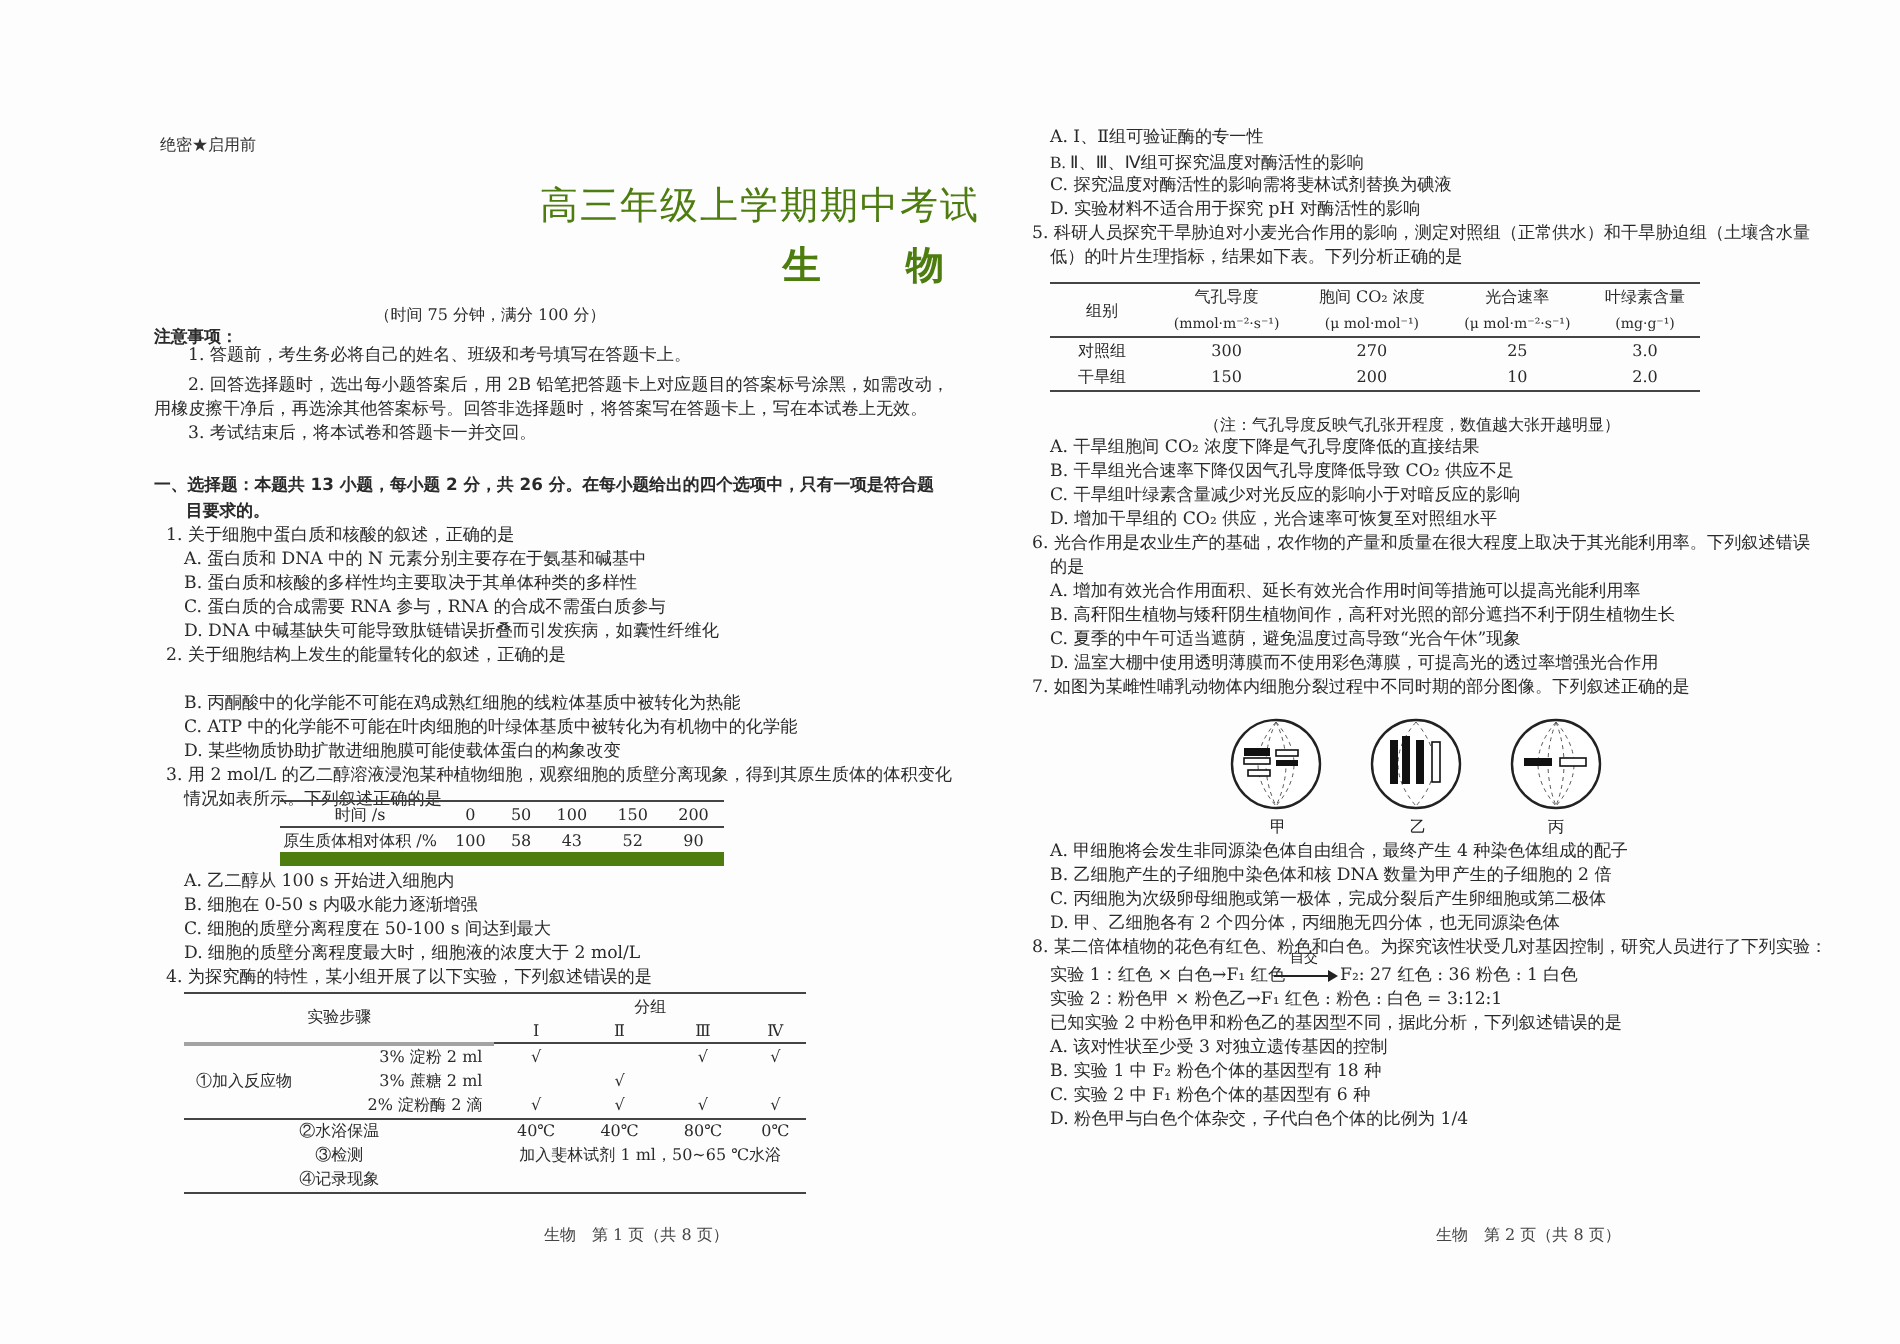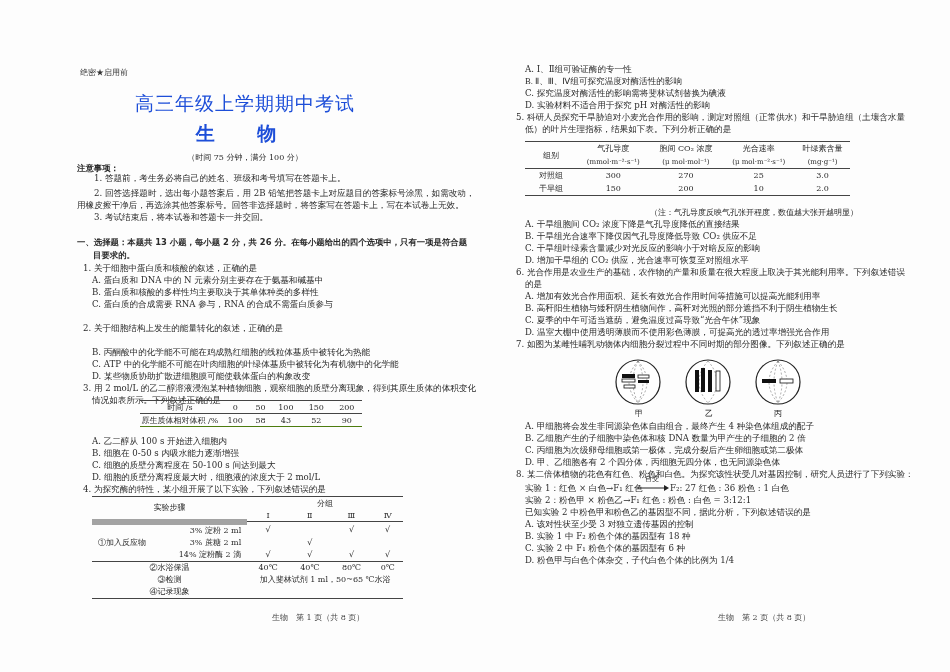--- a/index.html
+++ b/index.html
@@ -4,36 +4,36 @@
 <style>
   html,body{margin:0;padding:0;}
   body{width:950px;height:672px;background:#fdfdfd;position:relative;overflow:hidden;
        font-family:"DejaVu Serif","Liberation Serif",serif;color:#222;}
   .page{position:absolute;top:0;height:672px;}
   #p1{left:0;width:490px;}
   #p2{left:490px;width:460px;}
   .txt{position:absolute;font-size:8.6px;line-height:11px;white-space:nowrap;color:#2a2a2a;}
   .bold{font-weight:bold;font-family:"DejaVu Sans","Liberation Sans",sans-serif;}
   .secret{left:80px;top:67px;font-size:8px;color:#333;}
-  .title{position:absolute;left:0;width:490px;text-align:center;font-family:"DejaVu Sans","Liberation Sans",sans-serif;color:#1d4ed8;}
+  .title{position:absolute;left:0;width:490px;text-align:right;font-family:"DejaVu Sans","Liberation Sans",sans-serif;color:#4d7c0f;}
   .t1{top:92px;font-size:19px;line-height:22px;letter-spacing:1px;}
   .t2{top:122px;font-size:19px;line-height:22px;letter-spacing:18px;font-weight:bold;}
   .time{position:absolute;left:0;width:490px;text-align:center;top:152px;font-size:8px;}
   table{border-collapse:collapse;position:absolute;font-size:8px;color:#2a2a2a;}
   table td,table th{font-weight:normal;text-align:center;padding:0;height:12px;white-space:nowrap;}
-  .tbl3{left:140px;top:400px;width:222px;border-top:1px solid #444;border-bottom:1px solid #4d7c0f;}
+  .tbl3{left:140px;top:400px;width:222px;border-top:1px solid #444;border-bottom:7px solid #4d7c0f;}
   .tbl3 tr:first-child td{border-bottom:1px solid #444;}
   .tbl4{left:92px;top:496px;width:311px;border-top:1px solid #444;border-bottom:1px solid #444;}
   .tbl4 .hb td{border-bottom:1px solid #444;}
   .tbl4 .sep td{border-top:1px solid #444;}
   .tbl5{left:525px;top:141px;width:325px;border-top:1px solid #444;border-bottom:1px solid #444;}
   .tbl5 .hb td{border-bottom:1px solid #444;}
   .tbl5 .hdr td{height:13px;}
   .footer{position:absolute;top:612px;font-size:8px;color:#444;}
-  .note{font-size:8px;margin-left:48px;}
+  .note{font-size:8px;}
   .fig{position:absolute;left:600px;top:358px;}
   .figlabel{position:absolute;top:408px;font-size:8px;}
   .arrowlbl{position:absolute;font-size:7px;}
 </style>
 </head>
 <body>
 
 <div class="page" id="p1">
   <div class="txt secret">绝密★启用前</div>
   <div class="title t1">高三年级上学期期中考试</div>
@@ -46,20 +46,21 @@
   <div class="txt" style="left:77px;top:200px;">用橡皮擦干净后，再选涂其他答案标号。回答非选择题时，将答案写在答题卡上，写在本试卷上无效。</div>
   <div class="txt" style="left:94px;top:212px;">3. 考试结束后，将本试卷和答题卡一并交回。</div>
 
   <div class="txt bold" style="left:77px;top:237px;font-size:8.4px;">一、选择题：本题共 13 小题，每小题 2 分，共 26 分。在每小题给出的四个选项中，只有一项是符合题</div>
   <div class="txt bold" style="left:93px;top:250px;font-size:8.4px;">目要求的。</div>
 
   <div class="txt" style="left:83px;top:263px;">1. 关于细胞中蛋白质和核酸的叙述，正确的是</div>
   <div class="txt" style="left:92px;top:275px;">A. 蛋白质和 DNA 中的 N 元素分别主要存在于氨基和碱基中</div>
   <div class="txt" style="left:92px;top:287px;">B. 蛋白质和核酸的多样性均主要取决于其单体种类的多样性</div>
   <div class="txt" style="left:92px;top:299px;">C. 蛋白质的合成需要 RNA 参与，RNA 的合成不需蛋白质参与</div>
+  <div class="txt" style="left:92px;top:311px;">D. DNA 中碱基缺失可能导致肽链错误折叠而引发疾病，如囊性纤维化</div>
 
   <div class="txt" style="left:83px;top:323px;">2. 关于细胞结构上发生的能量转化的叙述，正确的是</div>
   <div class="txt" style="left:92px;top:347px;">B. 丙酮酸中的化学能不可能在鸡成熟红细胞的线粒体基质中被转化为热能</div>
   <div class="txt" style="left:92px;top:359px;">C. ATP 中的化学能不可能在叶肉细胞的叶绿体基质中被转化为有机物中的化学能</div>
   <div class="txt" style="left:92px;top:371px;">D. 某些物质协助扩散进细胞膜可能使载体蛋白的构象改变</div>
 
   <div class="txt" style="left:83px;top:383px;">3. 用 2 mol/L 的乙二醇溶液浸泡某种植物细胞，观察细胞的质壁分离现象，得到其原生质体的体积变化</div>
   <div class="txt" style="left:92px;top:395px;">情况如表所示。下列叙述正确的是</div>
 
   <table class="tbl3">
@@ -86,21 +87,21 @@
   <div class="txt" style="left:92px;top:436px;text-align:right;">A. 乙二醇从 100 s 开始进入细胞内</div>
   <div class="txt" style="left:92px;top:448px;">B. 细胞在 0-50 s 内吸水能力逐渐增强</div>
   <div class="txt" style="left:92px;top:460px;">C. 细胞的质壁分离程度在 50-100 s 间达到最大</div>
   <div class="txt" style="left:92px;top:472px;">D. 细胞的质壁分离程度最大时，细胞液的浓度大于 2 mol/L</div>
 
   <div class="txt" style="left:83px;top:484px;">4. 为探究酶的特性，某小组开展了以下实验，下列叙述错误的是</div>
 
   <table class="tbl4">
     <tbody>
         <tr>
-      <td colspan="2" rowspan="2" style="width:140px;border-bottom:6px solid #a3a3a3;">实验步骤</td>
+      <td colspan="2" rowspan="2" style="width:140px;border-bottom:2px solid #a3a3a3;">实验步骤</td>
       <td colspan="4">分组</td>
     </tr>
     <tr class="hb">
       <td>Ⅰ</td>
       <td>Ⅱ</td>
       <td>Ⅲ</td>
       <td>Ⅳ</td>
     </tr>
     <tr>
       <td rowspan="3" style="width:60px;">①加入反应物</td>
@@ -111,21 +112,21 @@
       <td>√</td>
     </tr>
     <tr>
       <td style="text-align:right;padding-right:6px;">3% 蔗糖 2 ml</td>
       <td></td>
       <td>√</td>
       <td></td>
       <td></td>
     </tr>
     <tr>
-      <td style="text-align:right;padding-right:6px;">14% 淀粉酶 2 滴</td>
+      <td style="text-align:right;padding-right:6px;">2% 淀粉酶 2 滴</td>
       <td>√</td>
       <td>√</td>
       <td>√</td>
       <td>√</td>
     </tr>
     <tr class="sep">
       <td colspan="2">②水浴保温</td>
       <td>40℃</td>
       <td>40℃</td>
       <td>80℃</td>

